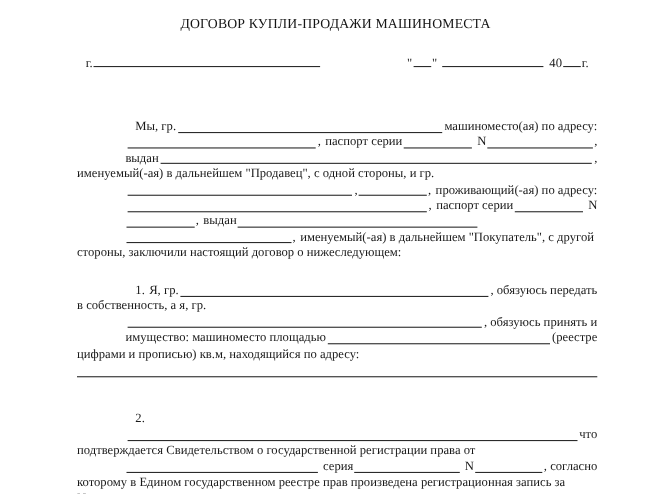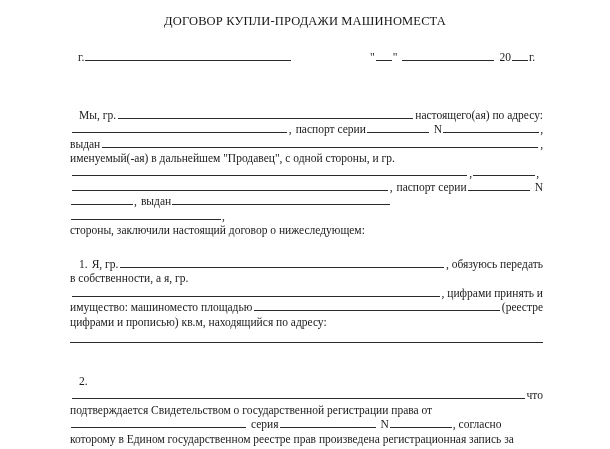--- a/index.html
+++ b/index.html
@@ -101,23 +101,24 @@
   .rule-full {
     display: block;
     border-bottom: 1px solid #2b2b2b;
     height: 14.4px;
     width: 100%;
     box-sizing: border-box;
   }
 
   .row {
     display: flex;
-    align-items: flex-start;
+    align-items: center;
     white-space: nowrap;
     height: 14.4px;
+    margin-left: 44px;
   }
   .row .grow {
     flex: 1 1 auto;
     border-bottom: 1px solid #2b2b2b;
     height: 0.85em;
     min-width: 4px;
     margin: 0 2px;
   }
   .row .txt { flex: 0 0 auto; }
 
@@ -139,33 +140,33 @@
       <span class="fill fill-city"></span>
     </div>
 
     <div class="date-group">
       <span class="quote">"</span>
       <span class="fill fill-sm"></span>
       <span class="quote">"</span>
       <span class="sp-1"></span>
       <span class="fill fill-date"></span>
       <span class="sp-1"></span>
-      <span>20</span>
+      <span>40</span>
       <span class="fill fill-sm"></span>
       <span>г.</span>
     </div>
 
   </div>
 
   <div class="block" style="top:108px;">
 
     <div class="row indent">
       <span class="txt">Мы, гр.</span>
       <span class="grow"></span>
-      <span class="txt">настоящего(ая) по адресу:</span>
+      <span class="txt">машиноместо(ая) по адресу:</span>
     </div>
 
     <div class="row">
       <span class="grow"></span>
       <span class="txt">,</span>
       <span class="sp-1"></span>
       <span class="txt">паспорт серии</span>
       <span class="fill fill-m"></span>
       <span class="sp-1"></span>
       <span class="txt">N</span>
@@ -180,20 +181,21 @@
     </div>
 
     <p>именуемый(-ая) в дальнейшем "Продавец", с одной стороны, и гр.</p>
 
     <div class="row">
       <span class="grow"></span>
       <span class="txt">,</span>
       <span class="fill fill-m"></span>
       <span class="txt">,</span>
       <span class="sp-1"></span>
+      <span class="txt">проживающий(-ая) по адресу:</span>
     </div>
 
     <div class="row">
       <span class="grow"></span>
       <span class="txt">,</span>
       <span class="sp-1"></span>
       <span class="txt">паспорт серии</span>
       <span class="fill fill-m"></span>
       <span class="sp-1"></span>
       <span class="txt">N</span>
@@ -204,41 +206,42 @@
       <span class="txt">,</span>
       <span class="sp-1"></span>
       <span class="txt">выдан</span>
       <span class="fill" style="width:218px;"></span>
     </div>
 
     <div class="row">
       <span class="fill" style="width:150px;"></span>
       <span class="txt">,</span>
       <span class="sp-1"></span>
+      <span class="txt">именуемый(-ая) в дальнейшем "Покупатель", с другой</span>
     </div>
 
     <p>стороны, заключили настоящий договор о нижеследующем:</p>
 
   </div>
 
   <div class="block" style="top:257px;">
 
     <div class="row indent">
       <span class="txt">1.</span>
       <span class="sp-1"></span>
       <span class="txt">Я, гр.</span>
       <span class="grow"></span>
       <span class="txt">, обязуюсь передать</span>
     </div>
 
-    <p>в собственности, а я, гр.</p>
-
-    <div class="row">
-      <span class="grow"></span>
-      <span class="txt">, цифрами принять и</span>
+    <p>в собственность, а я, гр.</p>
+
+    <div class="row">
+      <span class="grow"></span>
+      <span class="txt">, обязуюсь принять и</span>
     </div>
 
 
     <div class="row">
       <span class="txt">имущество: машиноместо площадью</span>
       <span class="grow"></span>
       <span class="txt">(реестре</span>
     </div>
 
     <p>цифрами и прописью) кв.м, находящийся по адресу:</p>

